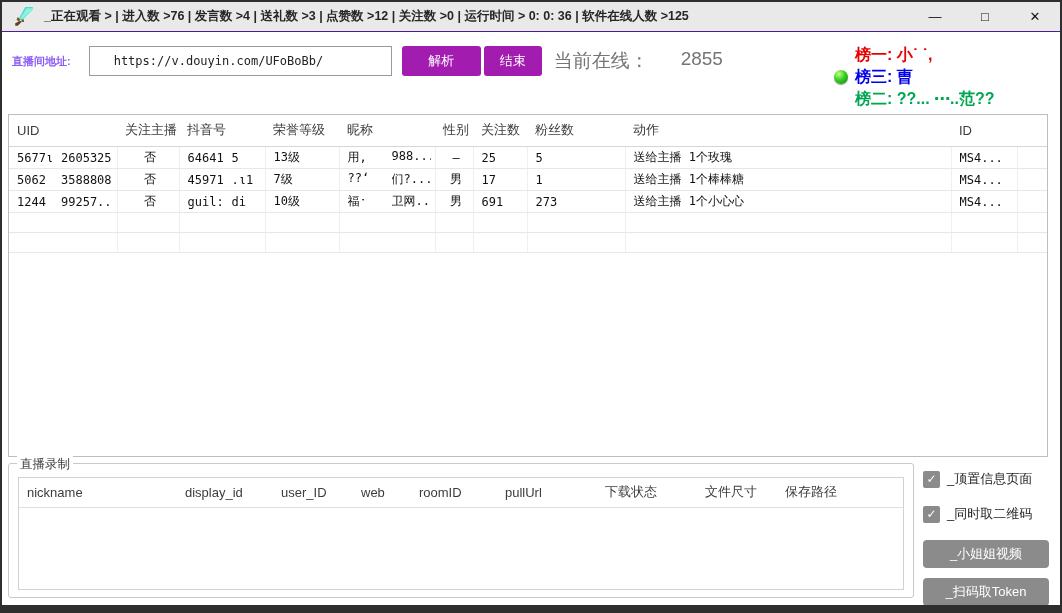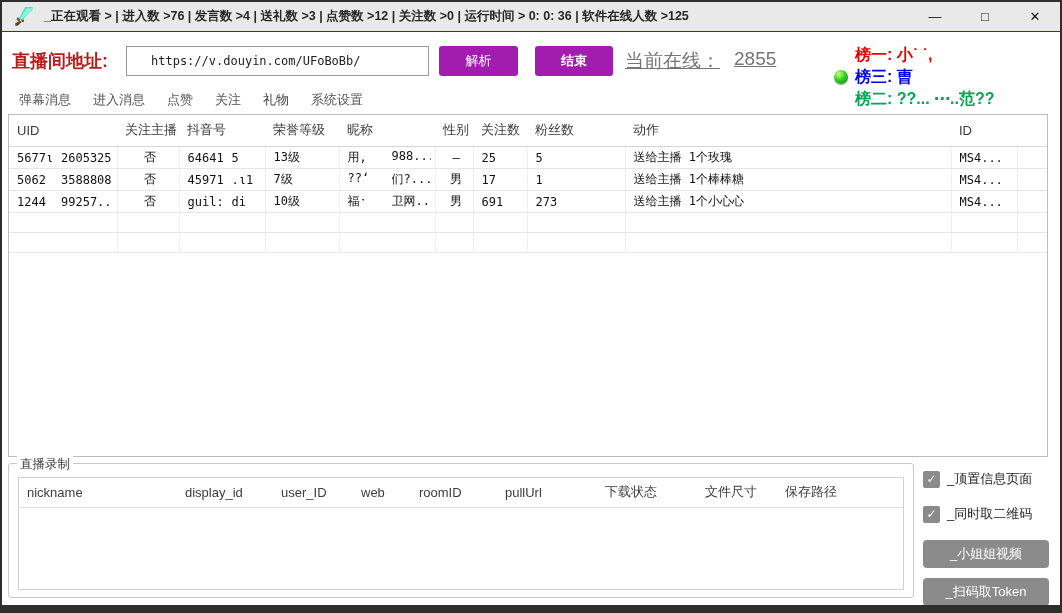--- a/index.html
+++ b/index.html
@@ -26,36 +26,36 @@
   .app-icon { width: 20px; height: 20px; margin-right: 10px; flex: 0 0 auto; }
   .title-text { font-size: 12.5px; font-weight: bold; color: #262626; white-space: nowrap; }
   .win-controls { margin-left: auto; display: flex; height: 100%; }
   .win-btn {
     width: 50px; height: 100%;
     display: flex; align-items: center; justify-content: center;
     font-size: 13px; color: #111; cursor: default;
   }
   
   .toolbar { position: absolute; top: 44px; left: 10px; display: flex; align-items: center; }
-  .addr-label { font-size: 18px; font-weight: bold; color: #b91c1c; white-space: nowrap; }
+  .addr-label { font-size: 11px; font-weight: bold; color: #8b5cf6; white-space: nowrap; }
   .addr-input {
     margin-left: 18px; width: 303px; height: 30px;
     border: 1px solid #9a9a9a; background: #fff;
     font-family: "DejaVu Sans Mono", monospace;
     font-size: 12px; color: #222; padding: 0 24px; outline: none;
   }
   .gray-btn {
     height: 30px; background: #a21caf; color: #fff;
     border: none; border-radius: 3px; font-size: 13px;
     font-family: "Liberation Sans", "DejaVu Sans", sans-serif;
     cursor: pointer;
   }
   .btn-parse { width: 79px; margin-left: 10px; }
-  .btn-end   { width: 78px; margin-left: 17px; font-weight: bold; }
-  .online { margin-left: 12px; font-size: 19px; color: #757575; white-space: nowrap; display: flex; gap: 14px; text-decoration: underline; }
+  .btn-end   { width: 58px; margin-left: 3px; }
+  .online { margin-left: 12px; font-size: 19px; color: #757575; white-space: nowrap; display: flex; gap: 32px; }
   
   .rankings { position: absolute; left: 832px; top: 42px; font-size: 16px; font-weight: bold; line-height: 22px; }
   .rank-line { display: flex; align-items: center; white-space: nowrap; }
   .rank-indent { padding-left: 21px; }
   .rank-1 { color: #e60000; }
   .rank-2 { color: #00a651; }
   .rank-3 { color: #0000ee; }
   .green-ball {
     width: 14px; height: 14px; border-radius: 50%; margin-right: 7px; flex: 0 0 auto;
     background: radial-gradient(circle at 35% 28%, #c8ff7e 0%, #35d024 45%, #0a7d09 100%);
@@ -162,28 +162,20 @@
 
   <div class="rankings">
     <div class="rank-line rank-1 rank-indent">榜一: 小˙ ˙,</div>
     <div class="rank-line rank-3">
       <span class="green-ball"></span>
       <span>榜三: 曺</span>
     </div>
     <div class="rank-line rank-2 rank-indent">榜二: ??... ⋯..范??</div>
   </div>
 
-  <div class="tabs">
-    <span class="tab">弹幕消息</span>
-    <span class="tab">进入消息</span>
-    <span class="tab">点赞</span>
-    <span class="tab">关注</span>
-    <span class="tab active">礼物</span>
-    <span class="tab">系统设置</span>
-  </div>
 
   <div class="gift-panel">
     <table class="gift-table">
       <colgroup>
         <col style="width:108px">
           <col style="width:62px">
           <col style="width:86px">
           <col style="width:74px">
         <col style="width:96px">
           <col style="width:38px">

